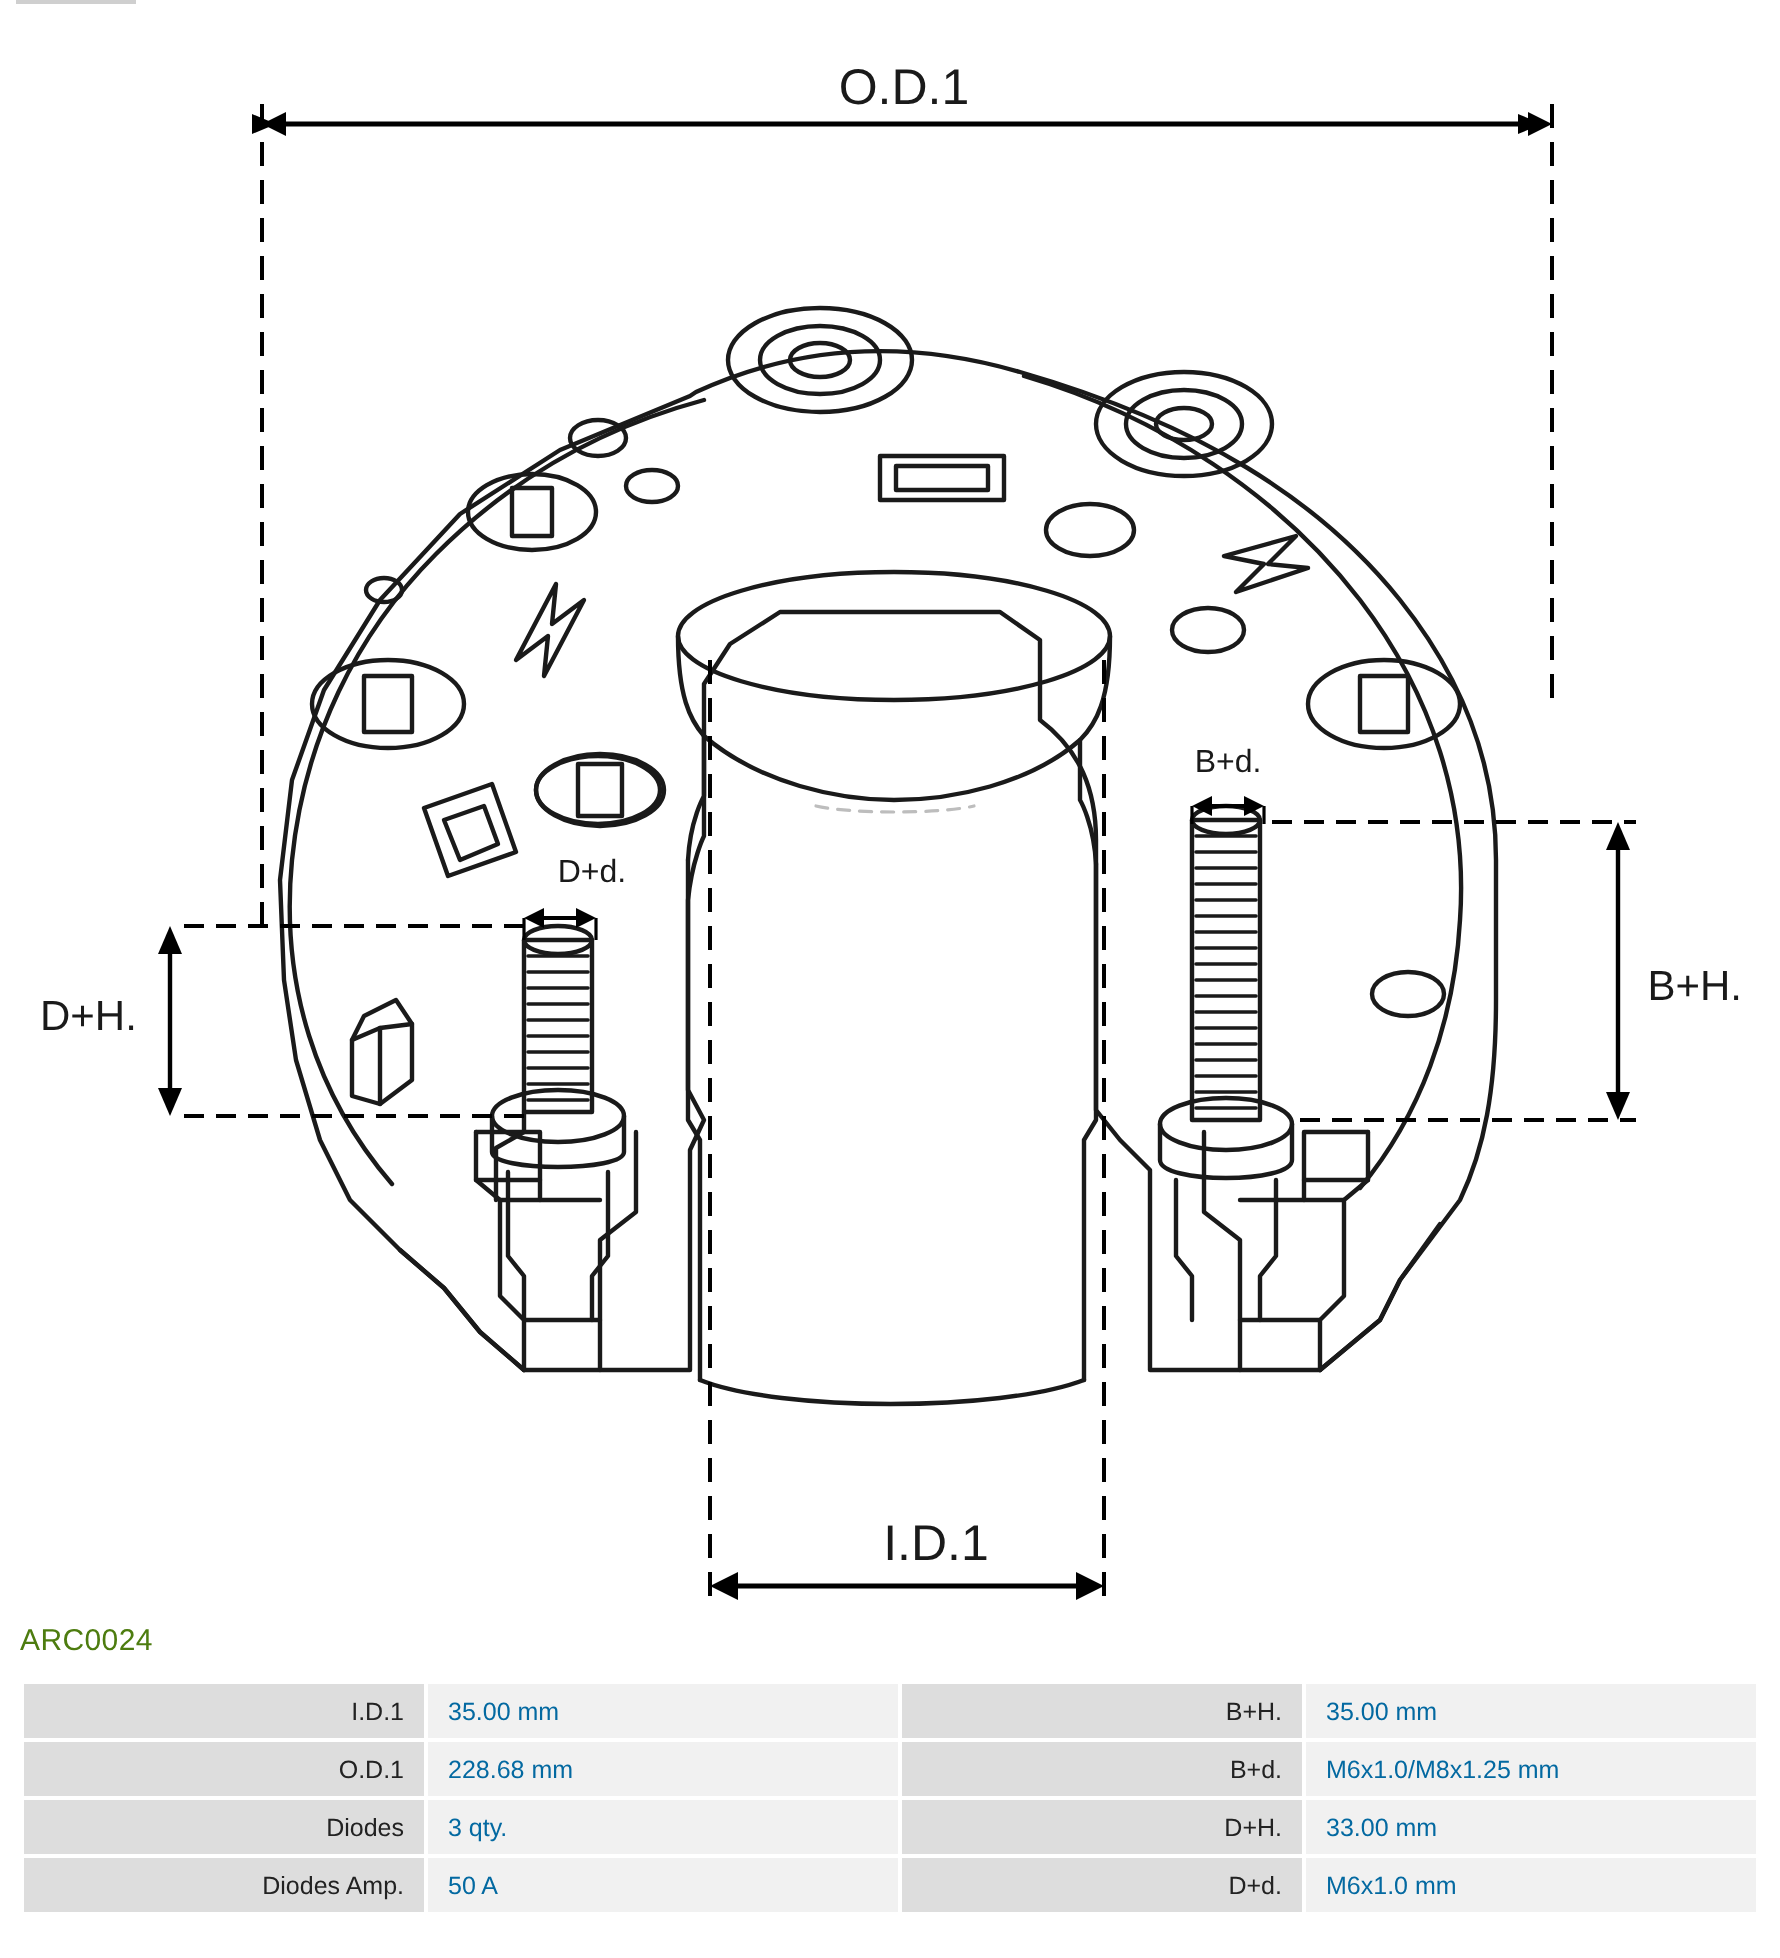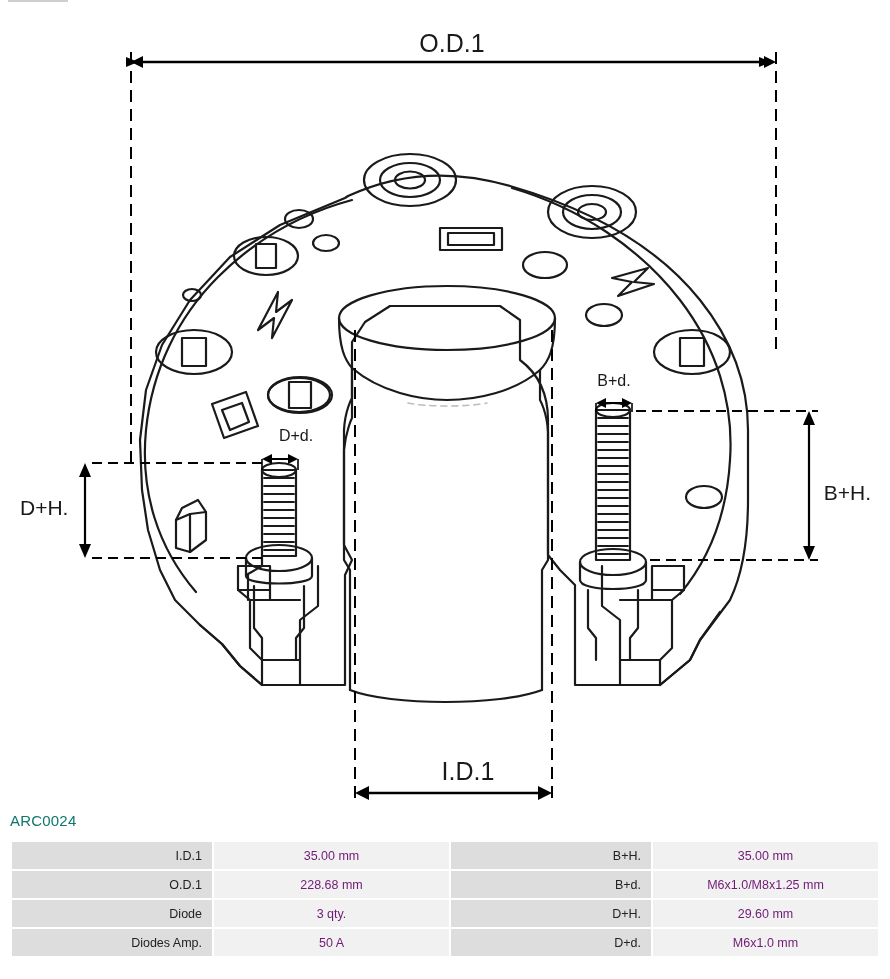--- a/index.html
+++ b/index.html
@@ -28,21 +28,21 @@
     height: 812px;
   }
   .drawing-wrap svg {
     display: block;
   }
   .part-code {
     position: absolute;
     left: 10px;
     top: 812px;
     font-size: 15px;
-    color: #0f766e;
+    color: #4d7c0f;
     font-family: "Liberation Sans", sans-serif;
     letter-spacing: 0.2px;
   }
   .spec-table {
     position: absolute;
     left: 10px;
     top: 840px;
     width: 870px;
     border-collapse: separate;
     border-spacing: 2px;
@@ -54,22 +54,22 @@
     vertical-align: middle;
   }
   .lbl {
     background: #dddddd;
     text-align: right;
     width: 180px;
     color: #222;
   }
   .val {
     background: #f1f1f1;
-    text-align: center;
-    color: #701a75;
+    text-align: left;
+    color: #0369a1;
   }
   .val.left-col {
     width: 215px;
   }
   .topline {
     position: absolute;
     left: 8px;
     top: 0px;
     width: 60px;
     height: 2px;
@@ -328,24 +328,24 @@
         <td class="lbl">B+H.</td>
         <td class="val">35.00 mm</td>
       </tr>
       <tr>
         <td class="lbl">O.D.1</td>
         <td class="val left-col">228.68 mm</td>
         <td class="lbl">B+d.</td>
         <td class="val">M6x1.0/M8x1.25 mm</td>
       </tr>
       <tr>
-        <td class="lbl">Diode</td>
+        <td class="lbl">Diodes</td>
         <td class="val left-col">3 qty.</td>
         <td class="lbl">D+H.</td>
-        <td class="val">29.60 mm</td>
+        <td class="val">33.00 mm</td>
       </tr>
       <tr>
         <td class="lbl">Diodes Amp.</td>
         <td class="val left-col">50 A</td>
         <td class="lbl">D+d.</td>
         <td class="val">M6x1.0 mm</td>
       </tr>
     </tbody>
   </table>
 

